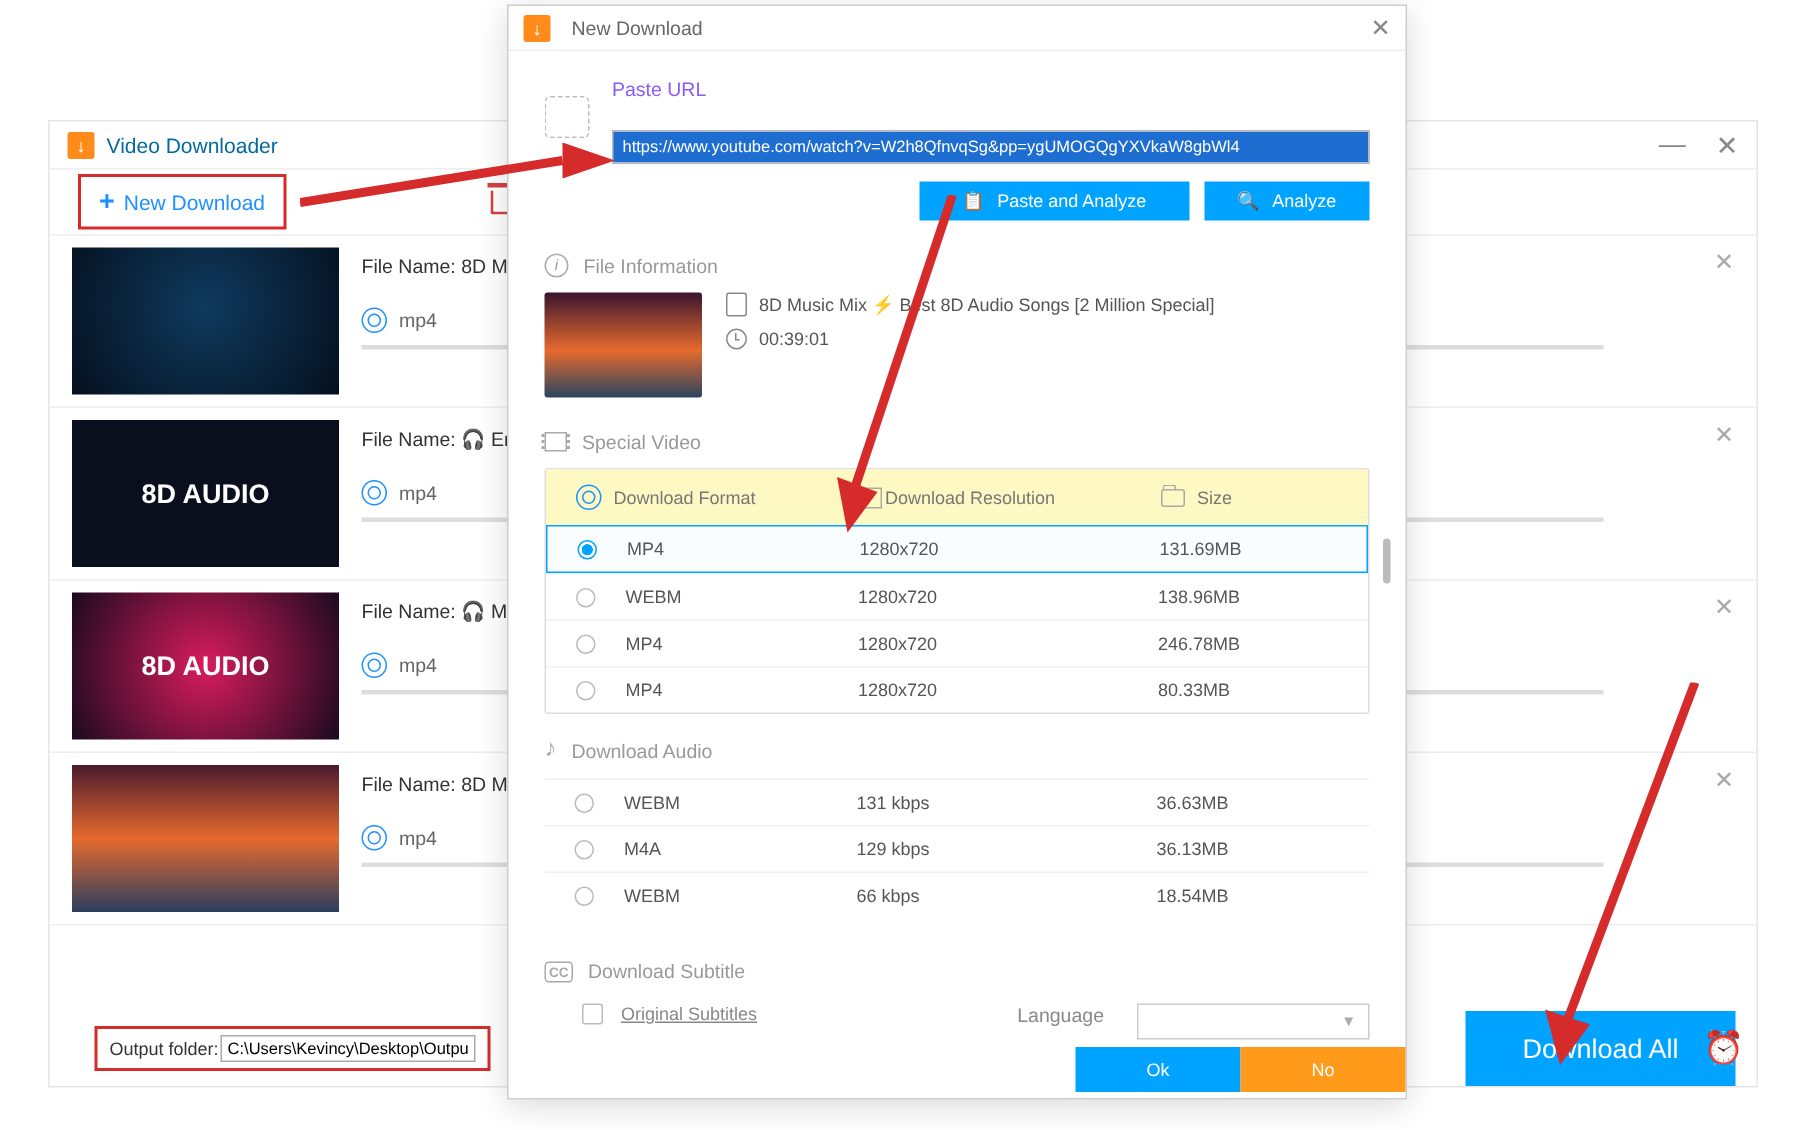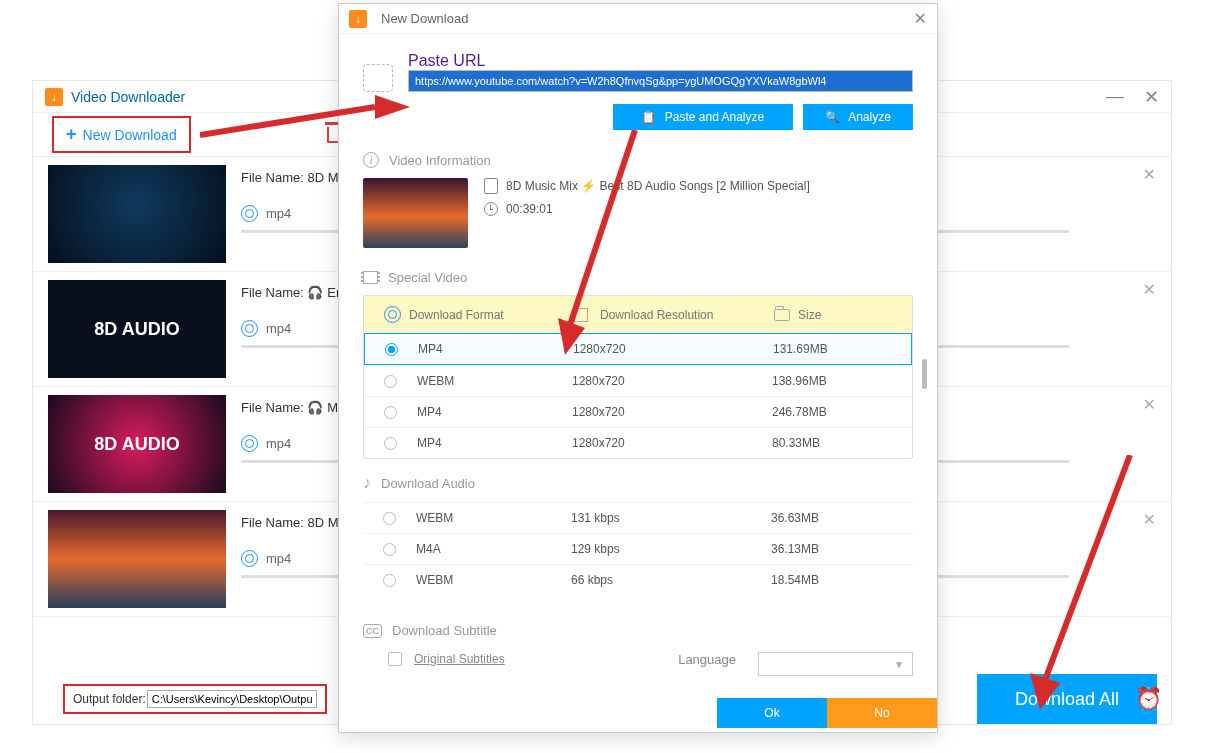--- a/index.html
+++ b/index.html
@@ -35,40 +35,40 @@
 .dl-all{margin-left:auto;background:#00a3ff;color:#fff;height:50px;width:180px;display:flex;align-items:center;justify-content:center;font-size:18px;cursor:pointer;margin-right:-30px}
 .clock-icon{width:44px;height:50px;display:flex;align-items:center;justify-content:center;color:#00a3ff;font-size:22px;margin-right:-30px}
 .dialog{position:absolute;left:338px;top:3px;width:600px;height:730px;background:#fff;border:1px solid #ccc;box-shadow:0 4px 20px rgba(0,0,0,.15)}
 .dlg-titlebar{height:30px;display:flex;align-items:center;padding:0 10px;border-bottom:1px solid #eee}
 .dlg-title{color:#666;font-size:13px;margin-left:6px}
 .dlg-close{margin-left:auto;color:#888;font-size:16px;cursor:pointer}
 .dlg-body{padding:18px 24px}
 .url-row{display:flex;align-items:flex-start;gap:15px}
 .paste-icon{width:30px;height:28px;border:1.5px dashed #bbb;border-radius:4px;position:relative;top:12px}
 .url-col{flex:1}
-.url-label{font-size:16px;color:#4c1d95;margin-bottom:0}
+.url-label{font-size:13px;color:#8b5cf6;margin-bottom:20px}
 .url-input{width:100%;border:1px solid #bbb;padding:4px 6px;font-size:11px;background:#1e6ed1;color:#fff}
 .analyze-row{display:flex;gap:10px;margin-top:12px;justify-content:flex-end}
 .pill-btn{background:#00a3ff;color:#fff;border:none;padding:6px 20px;font-size:12px;display:flex;align-items:center;gap:8px;cursor:pointer;width:180px;justify-content:center}
 .pill-btn.narrow{width:110px}
 .sec{margin-top:22px}
 .sec-hdr{display:flex;align-items:center;gap:10px;color:#999;font-size:13px;margin-bottom:10px}
 .ico-circle{width:16px;height:16px;border:1.5px solid #aaa;border-radius:50%;display:flex;align-items:center;justify-content:center;font-size:10px;font-style:italic}
 .vinfo{display:flex;gap:16px}
 .vthumb{width:105px;height:70px;background:linear-gradient(180deg,#3a152e,#e66a2e 55%,#2a455e);border-radius:2px}
 .vmeta{flex:1;display:flex;flex-direction:column;gap:8px}
 .vmeta-row{display:flex;align-items:center;gap:8px;font-size:12px;color:#555}
 .doc-icon{width:14px;height:16px;border:1.5px solid #888;border-radius:2px;position:relative}
 .clock-small{width:14px;height:14px;border:1.5px solid #888;border-radius:50%;position:relative}
 .clock-small:before{content:"";position:absolute;top:2px;left:5px;width:1px;height:4px;background:#888}
 .clock-small:after{content:"";position:absolute;top:6px;left:5px;width:3px;height:1px;background:#888}
 .fmt-table{border:1px solid #ddd;border-radius:2px}
 .fmt-head{display:flex;background:#fef9c3;padding:10px 20px;font-size:12px;color:#777;align-items:center}
 .col-fmt{width:190px;display:flex;align-items:center;gap:8px}
-.col-res{width:200px;display:flex;align-items:center;gap:12px}
+.col-res{width:200px;display:flex;align-items:center;gap:2px}
 .col-size{flex:1;display:flex;align-items:center;gap:8px}
 .fmt-row{display:flex;padding:8px 20px;font-size:12px;color:#555;align-items:center;border-top:1px solid #f0f0f0}
 .fmt-row.selected{border:1px solid #00a3ff;background:#fafdff}
 .radio{width:13px;height:13px;border:1.5px solid #bbb;border-radius:50%;margin-right:20px}
 .radio.on{border-color:#00a3ff;background:radial-gradient(circle,#00a3ff 45%,#fff 50%)}
 .rcol{width:155px}
 .rcol2{width:200px}
 .rcol3{flex:1}
 .audio-sec{margin-top:15px}
 .scrollbar{position:absolute;right:10px;top:355px;width:5px;height:30px;background:#bbb;border-radius:3px}
@@ -200,21 +200,21 @@
               <span>🔍</span>
               <span>Analyze</span>
             </button>
         </div>
       </div>
     </div>
 
     <div class="sec">
       <div class="sec-hdr">
           <span class="ico-circle">i</span>
-          <span>Video Information</span>
+          <span>File Information</span>
         </div>
       <div class="vinfo">
         <div class="vthumb"></div>
         <div class="vmeta">
           <div class="vmeta-row">
               <span class="doc-icon"></span>
               <span>8D Music Mix ⚡ Best 8D Audio Songs [2 Million Special]</span>
             </div>
           <div class="vmeta-row">
               <span class="clock-small"></span>

